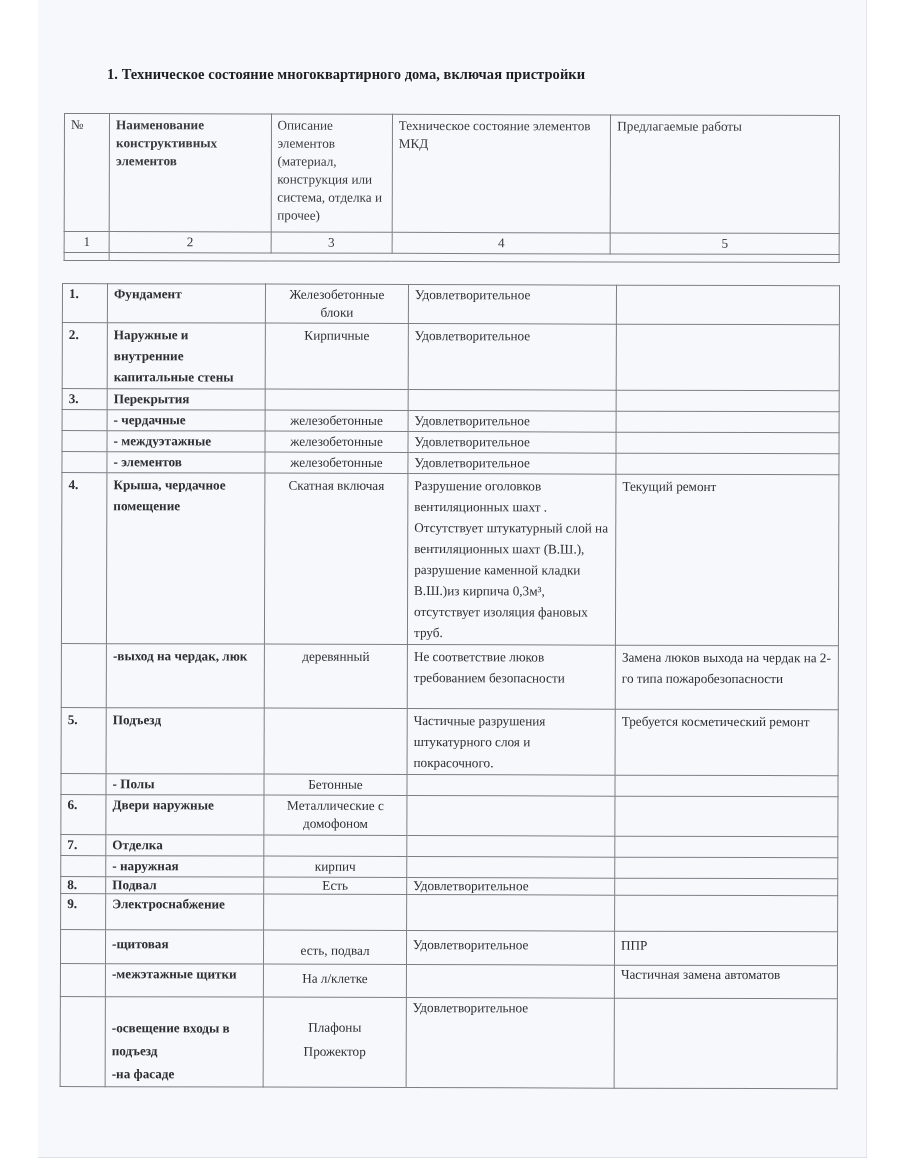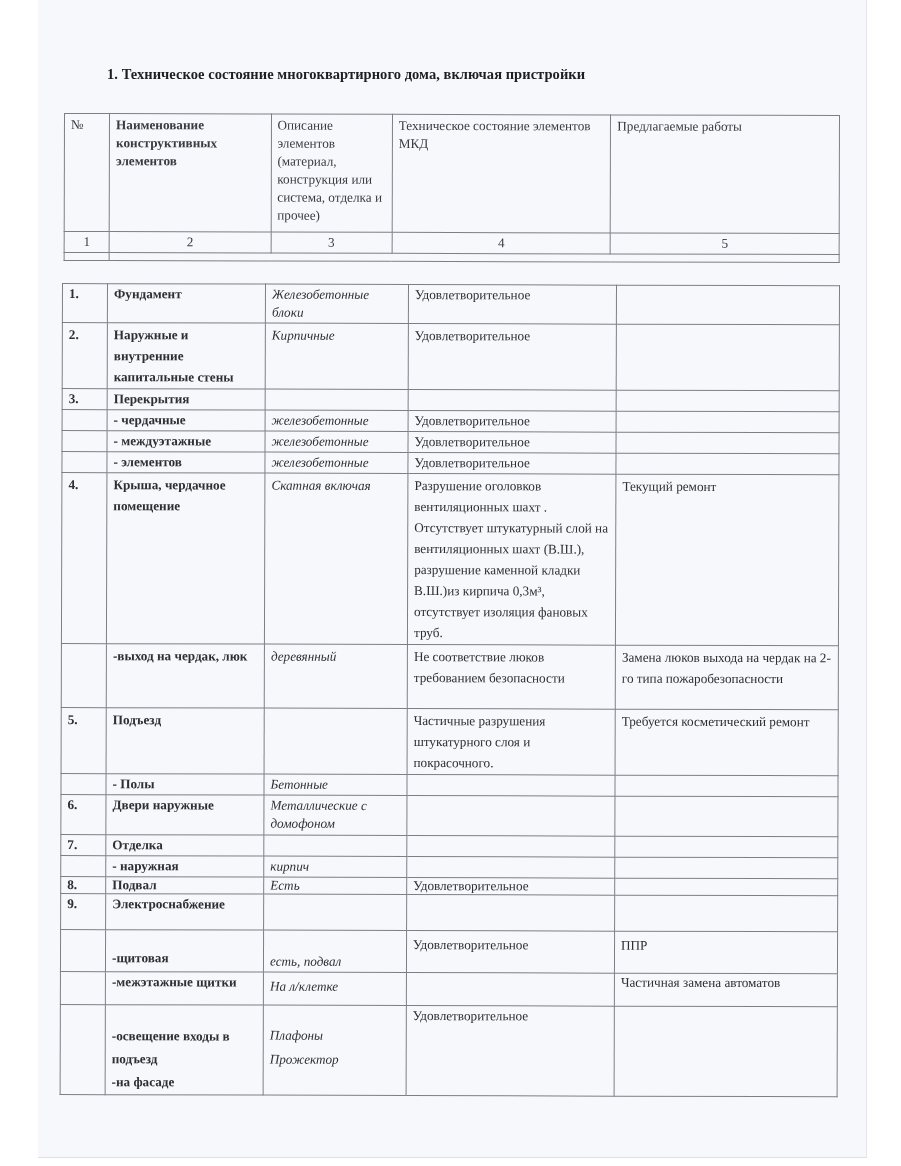--- a/index.html
+++ b/index.html
@@ -23,21 +23,21 @@
   }
   table { border-collapse: collapse; position: absolute; }
   td { border: 1px solid #7d7f86; vertical-align: top; padding: 0; font-size: 13.2px; line-height: 18px; }
   .hdr { left: 64px; top: 113px; width: 776px; transform: rotate(0.15deg); transform-origin: left top; }
   .hdr td { padding: 2px 6px; color: #3a3a40; }
   .hdr .num-row td { text-align: center; height: 17px; padding: 1px 4px; }
   .main { left: 62px; top: 283px; width: 778px; transform: rotate(0.17deg); transform-origin: left top; }
   .main td { padding: 1px 6px; color: #2e2e33; }
   .c1 { width: 32px; font-weight: bold; }
   .c2 { width: 145px; font-weight: bold; }
-  .c3 { width: 130px; text-align: left; font-style: italic; }
+  .c3 { width: 130px; text-align: center; }
   .c4 { width: 195px; }
   .c5 { width: 210px; }
   .bold { font-weight: bold; }
   .tall td { line-height: 21px; }
   .bottom-line {
     position: absolute; left: 38px; top: 1157px; width: 829px; height: 1px; background: #dcdfe6;
   }
 </style>
 </head>
 <body>
@@ -185,22 +185,22 @@
   <tr style="height:36px">
     <td class="c1">9.</td>
     <td class="c2 bold">Электроснабжение</td>
     <td class="c3"></td>
     <td class="c4"></td>
     <td class="c5"></td>
   </tr>
 
   <tr style="height:34px">
     <td class="c1"></td>
-    <td class="c2" style="padding-top:19px">-щитовая</td>
-    <td class="c3" style="padding-top:22px">есть, подвал</td>
+    <td class="c2" style="padding-top:5px">-щитовая</td>
+    <td class="c3" style="padding-top:11px">есть, подвал</td>
     <td class="c4" style="padding-top:5px">Удовлетворительное</td>
     <td class="c5" style="padding-top:5px">ППР</td>
   </tr>
 
   <tr style="height:33px">
     <td class="c1"></td>
     <td class="c2" style="">-межэтажные щитки</td>
     <td class="c3" style="padding-top:5px">На л/клетке</td>
     <td class="c4" style="padding-top:5px"></td>
     <td class="c5" style="padding-top:0">Частичная замена автоматов</td>

